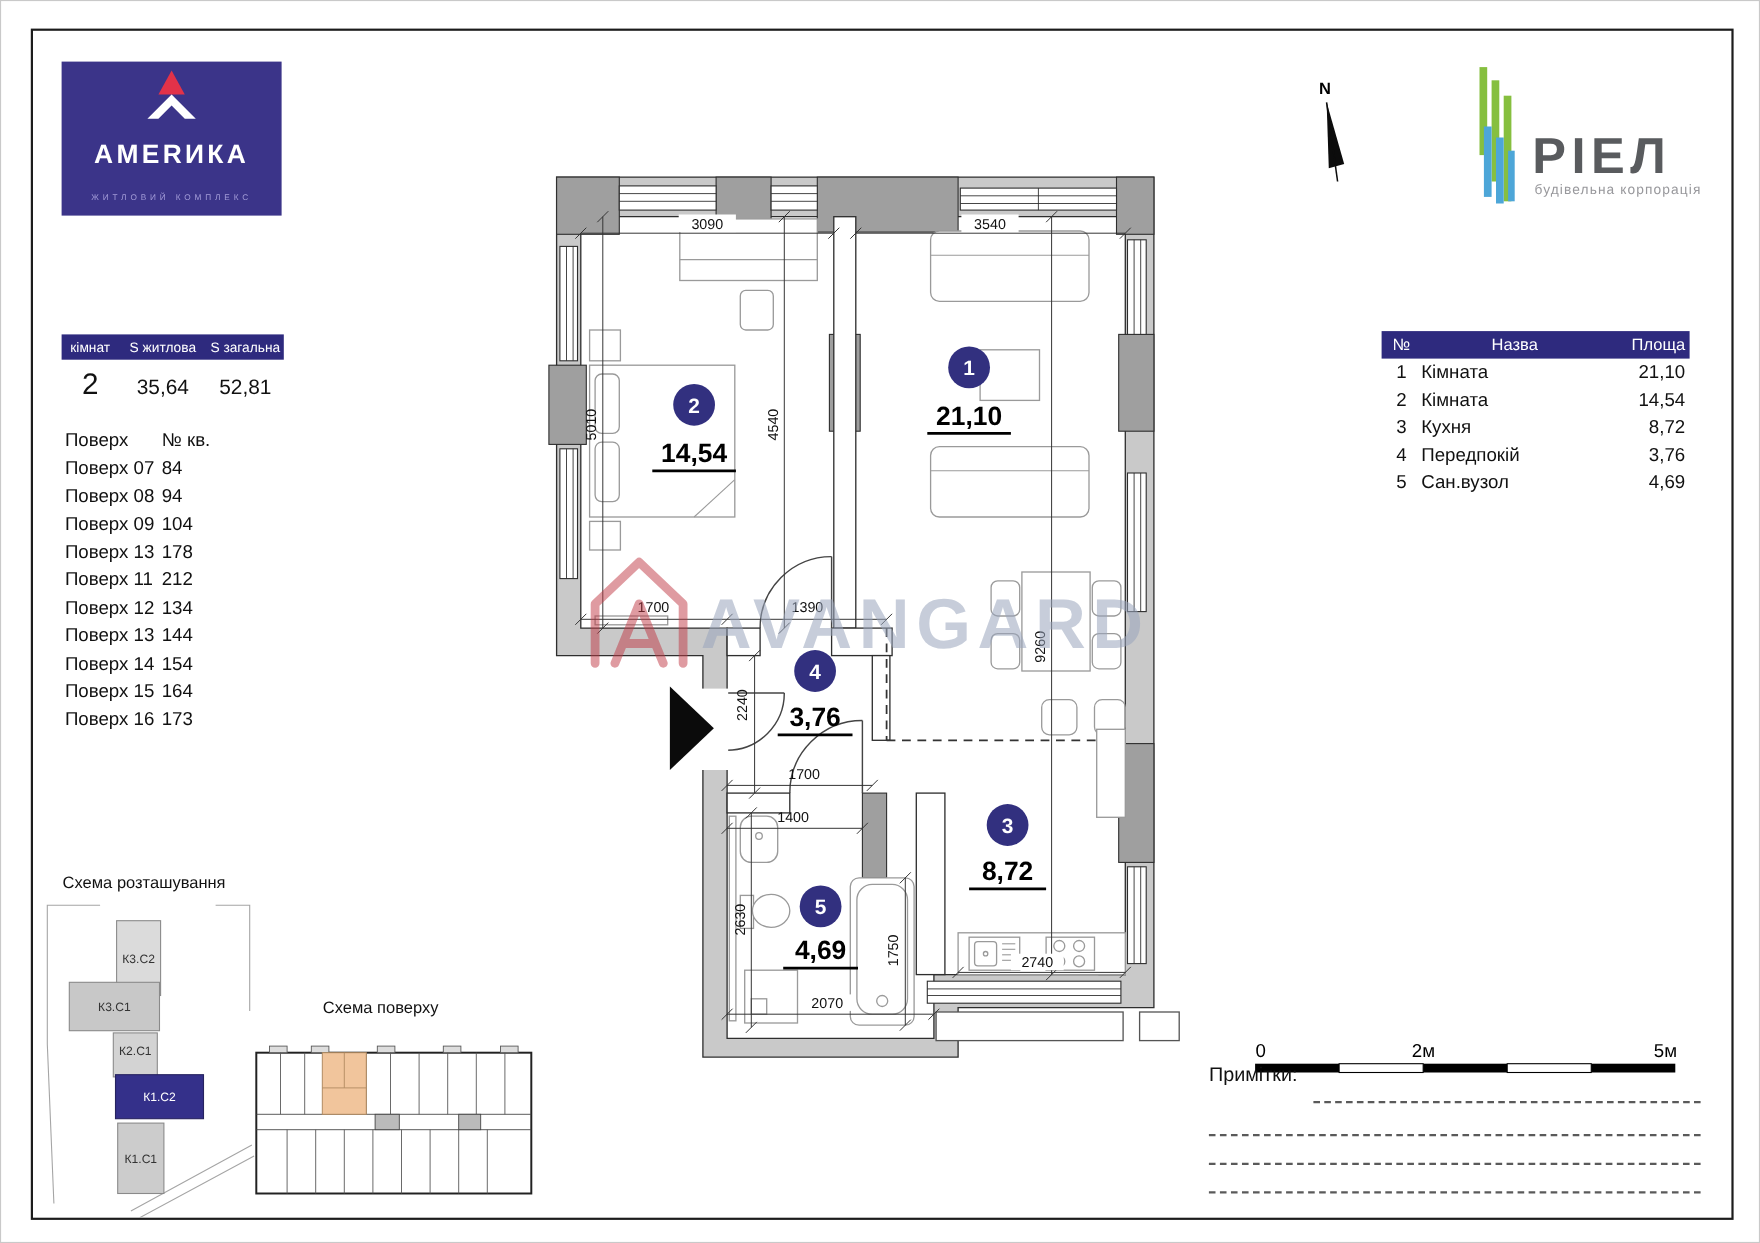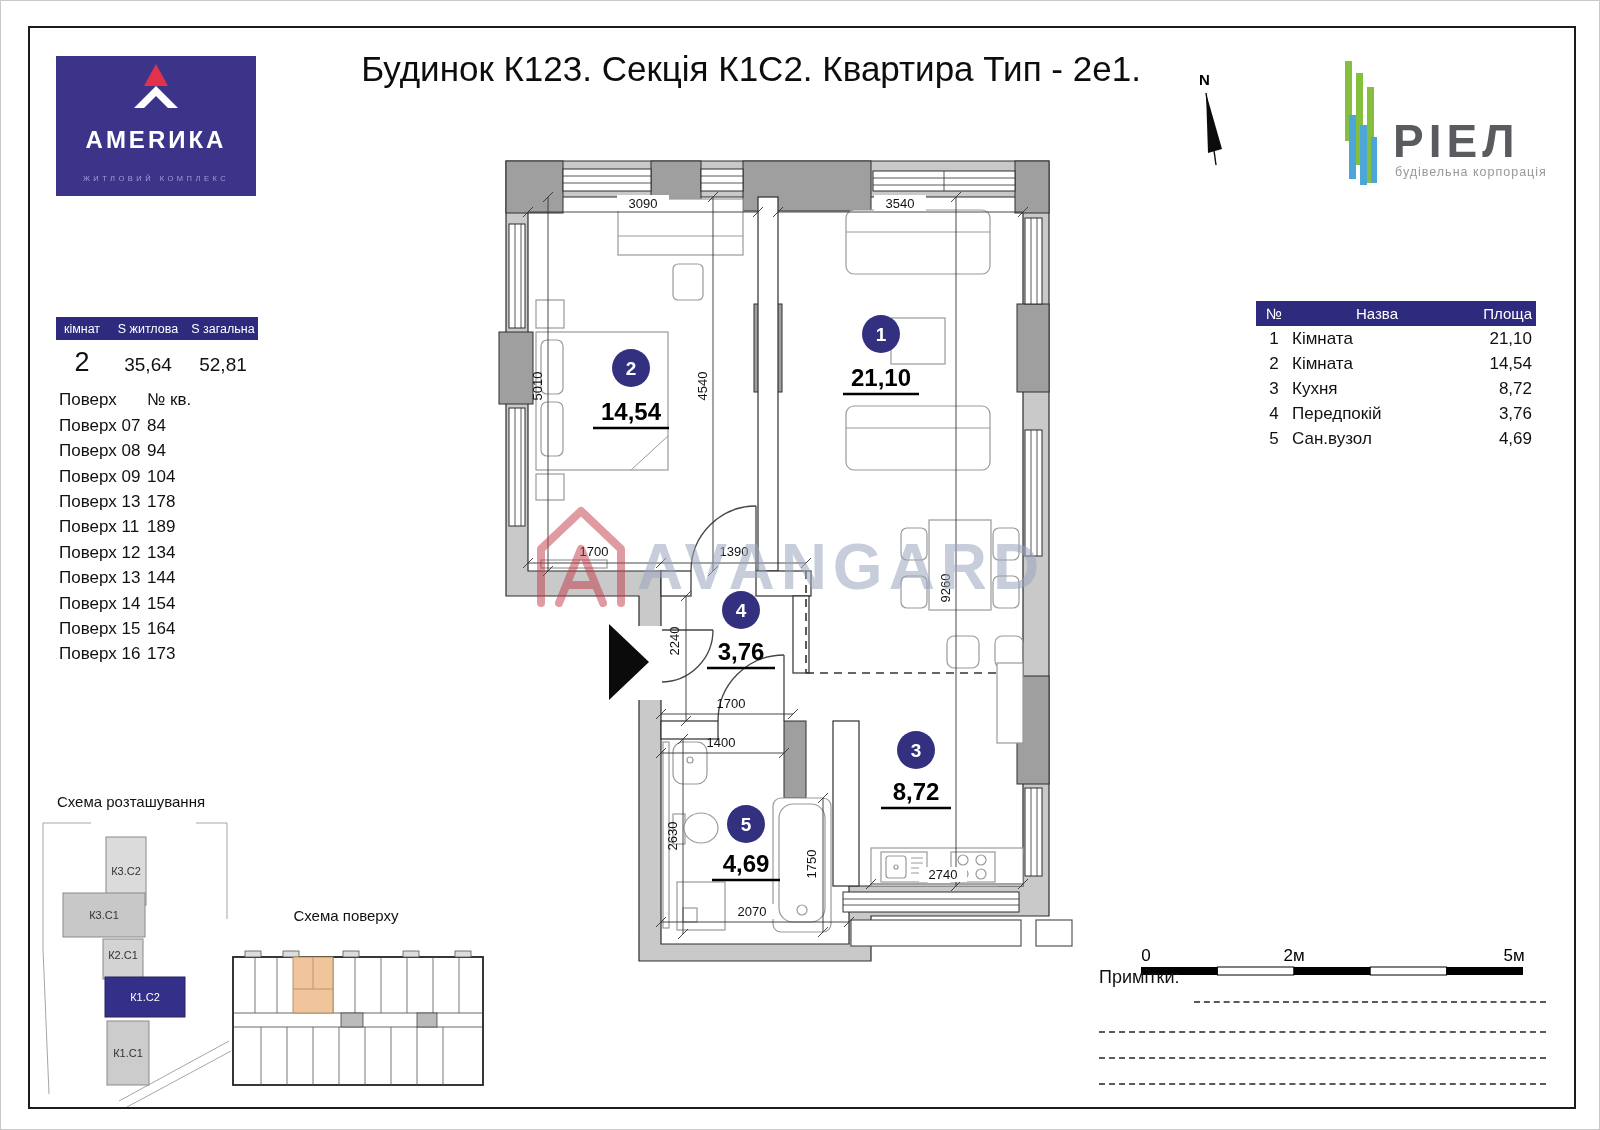--- a/index.html
+++ b/index.html
@@ -7,21 +7,21 @@
   #stage{position:relative;width:1600px;height:1130px;background:#fff;overflow:hidden;border:1px solid #c9c9c9;box-sizing:border-box;}
   .abs{position:absolute;}
   #frame{left:27px;top:25px;width:1544px;height:1079px;border:2px solid #1c1c1c;}
   
   #logo-amerika{left:55px;top:55px;width:200px;height:140px;background:#3b3489;text-align:center;}
   #logo-amerika .nm{color:#fff;font-weight:bold;font-size:24px;letter-spacing:3px;margin-top:8px;}
   #logo-amerika .sub{color:#a39cd8;font-size:7.5px;letter-spacing:3.5px;margin-top:20px;}
   
   #title{left:270px;top:48px;width:960px;text-align:center;font-size:35px;color:#0d0d0d;}
   
-  #summary{left:55px;top:316px;width:202px;}
+  #summary{left:55px;top:303px;width:202px;}
   #summary .hd{display:flex;background:#2e2a7e;color:#fff;font-size:12.5px;height:23px;align-items:center;}
   #summary .hd span{text-align:center;}
   #summary .vals{display:flex;align-items:baseline;margin-top:7px;}
   .c1{width:52px;text-align:center;} .c2{width:80px;text-align:center;} .c3{width:70px;text-align:center;}
   #summary .vals .c1{font-size:27px;}
   #summary .vals .c2,#summary .vals .c3{font-size:19px;}
   
   #floors{left:58px;top:384px;width:170px;font-size:17px;}
   #floors .row{display:flex;height:25.4px;align-items:flex-end;}
   #floors .row .f{width:88px;display:inline-block;}
@@ -64,21 +64,20 @@
 
   <div id="logo-amerika" class="abs">
     <svg width="200" height="58" viewBox="0 0 200 58">
       <polygon points="100,8 112,30 88,30" fill="#e23249"></polygon>
       <polygon points="78,52 100,30 122,52 112,52 100,40 88,52" fill="#ffffff"></polygon>
     </svg>
     <div class="nm">АМЕRИКА</div>
     <div class="sub">ЖИТЛОВИЙ КОМПЛЕКС</div>
   </div>
 
-  <div id="title" class="abs">Будинок К123. Секція К1С2. Квартира Тип - 2е1.</div>
 
   <svg class="abs" style="left:1180px;top:60px;" width="60" height="115">
     <text x="18" y="24" font-size="15" font-weight="bold">N</text>
     <polygon points="25,32 41,88 27,92" fill="#0c0c0c"></polygon>
     <line x1="25" y1="32" x2="35" y2="104" stroke="#0c0c0c" stroke-width="1.4"></line>
   </svg>
 
   <svg class="abs" style="left:1318px;top:52px;" width="240" height="135">
     <g>
       <rect x="26" y="8" width="7" height="80" fill="#86bf3f"></rect>
@@ -121,21 +120,21 @@
     <div class="row">
         <span class="f">Поверх 09</span>
         <span>104</span>
       </div>
     <div class="row">
         <span class="f">Поверх 13</span>
         <span>178</span>
       </div>
     <div class="row">
         <span class="f">Поверх 11</span>
-        <span>189</span>
+        <span>212</span>
       </div>
     <div class="row">
         <span class="f">Поверх 12</span>
         <span>134</span>
       </div>
     <div class="row">
         <span class="f">Поверх 13</span>
         <span>144</span>
       </div>
     <div class="row">

